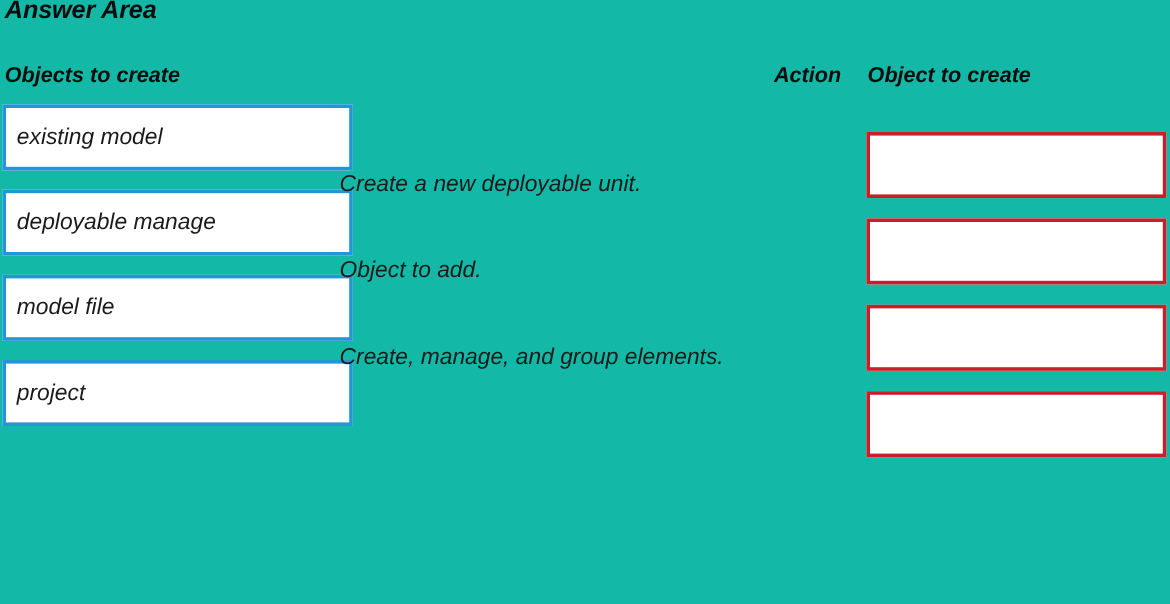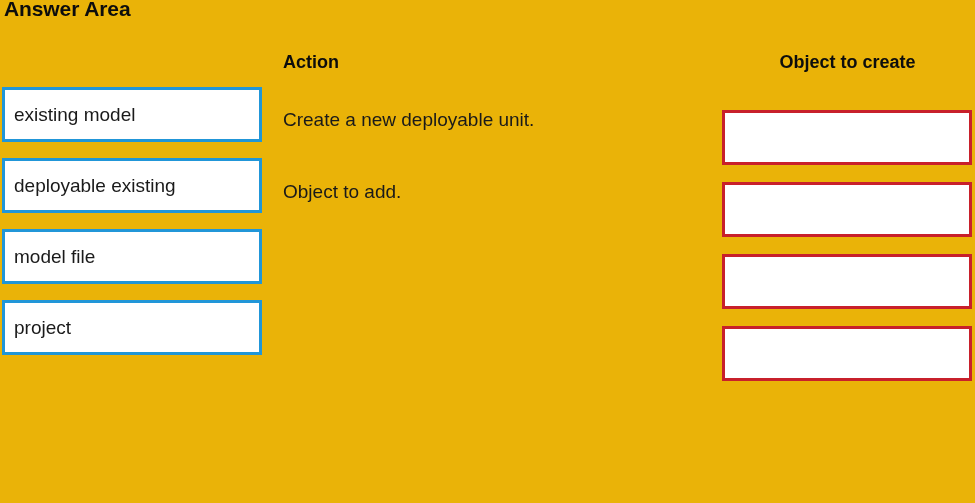--- a/index.html
+++ b/index.html
@@ -11,21 +11,22 @@
   body {
     font-family: "Liberation Sans", sans-serif;
     color: #000000;
     -webkit-font-smoothing: antialiased;
   }
   #page {
     position: relative;
     width: 975px;
     height: 503px;
     overflow: hidden;
-    background: #eab308;
+    background: #14b8a6;
+    font-style: italic;
   }
 
   
   .page-title {
     position: absolute;
     left: 4px;
     top: -3px;
     font-size: 21px;
     font-weight: bold;
     letter-spacing: -0.1px;
@@ -36,33 +37,33 @@
   
   .col-header {
     position: absolute;
     top: 52px;
     font-size: 18px;
     font-weight: bold;
     color: #0d0d0d;
     white-space: nowrap;
   }
   .col-header.left   { left: 4px; }
-  .col-header.middle { left: 283px; width: 418px; text-align: left; }
-  .col-header.right  { left: 723px; width: 249px; text-align: center; }
+  .col-header.middle { left: 283px; width: 418px; text-align: right; }
+  .col-header.right  { left: 723px; width: 249px; text-align: left; }
 
   
   .source-list {
     position: absolute;
     left: 2px;
     top: 87px;
     width: 250px;
   }
   .source-item {
     box-sizing: border-box;
-    width: 260px;
+    width: 292px;
     height: 55px;
     margin-bottom: 16px;
     border: 3px solid #2196d8;
     background: #ffffff;
     display: flex;
     align-items: center;
     padding-left: 9px;
     font-size: 19px;
     color: #1a1a1a;
     line-height: 1;
@@ -72,21 +73,21 @@
   .action-list {
     position: absolute;
     left: 283px;
     top: 110px;
     width: 430px;
   }
   .action-row {
     height: 55px;
     margin-bottom: 17px;
     display: flex;
-    align-items: flex-start;
+    align-items: flex-end;
     font-size: 19px;
     color: #1a1a1a;
     line-height: 1.1;
   }
 
   
   .target-list {
     position: absolute;
     left: 722px;
     top: 110px;
@@ -101,45 +102,49 @@
     background: #ffffff;
   }
 </style>
 </head>
 <body>
 
 <div id="page">
 
   <div class="page-title">Answer Area</div>
 
+  <div class="col-header left">Objects to create</div>
   <div class="col-header middle">Action</div>
   <div class="col-header right">Object to create</div>
 
   <div class="source-list">
     <div class="source-item">
       <span>existing model</span>
     </div>
     <div class="source-item">
-      <span>deployable existing</span>
+      <span>deployable manage</span>
     </div>
     <div class="source-item">
       <span>model file</span>
     </div>
     <div class="source-item">
       <span>project</span>
     </div>
   </div>
 
   <div class="action-list">
     <div class="action-row">
       <span>Create a new deployable unit.</span>
     </div>
     <div class="action-row">
       <span>Object to add.</span>
     </div>
+    <div class="action-row">
+      <span>Create, manage, and group elements.</span>
+    </div>
   </div>
 
   <div class="target-list">
     <div class="target-box"></div>
     <div class="target-box"></div>
     <div class="target-box"></div>
     <div class="target-box"></div>
   </div>
 
 </div>

